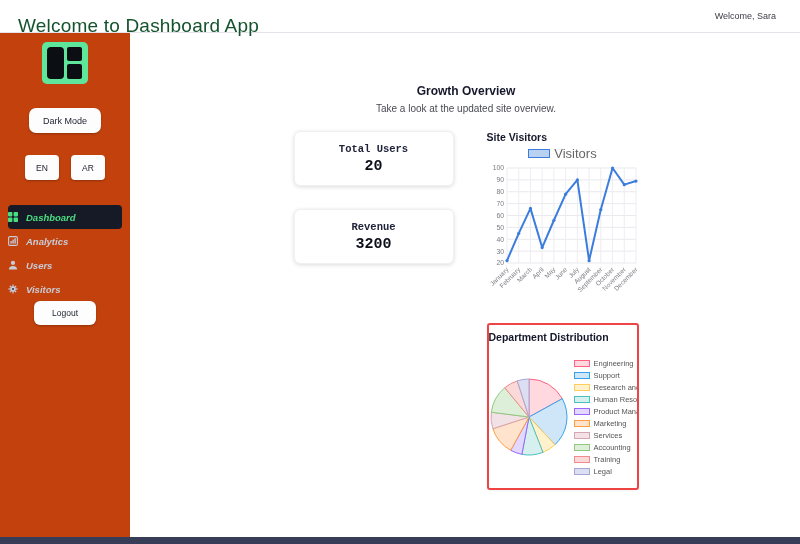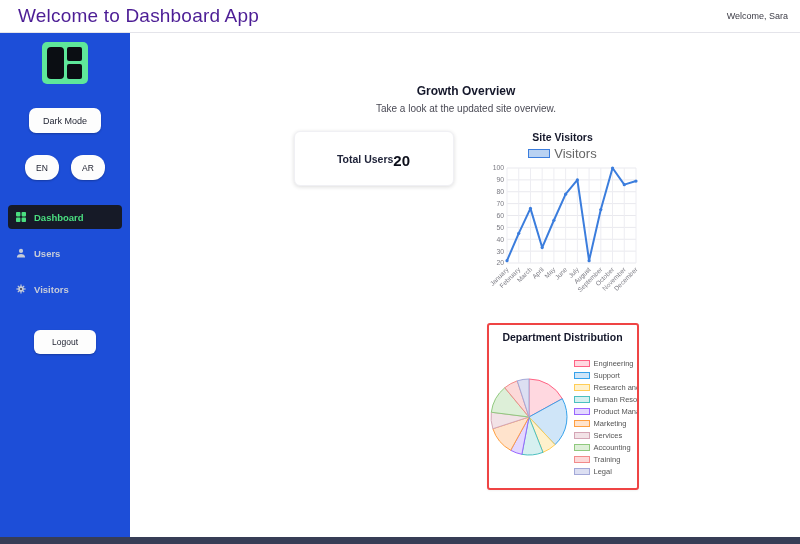--- a/index.html
+++ b/index.html
@@ -11,74 +11,74 @@
     overflow: hidden;
     color: #1a1d30;
   }
 
   
   .app-header {
     position: absolute; left:0; top:0; width:800px; height:33px;
     background:#ffffff; border-bottom:1px solid #e4e4ea;
   }
   .app-header .title {
-    position:absolute; left:18px; top:5px;
-    font-size:19px; font-weight:500; color:#4c1d95; letter-spacing:.2px;
+    position:absolute; left:18px; top:15px;
+    font-size:19px; font-weight:500; color:#14532d; letter-spacing:.2px;
   }
   .app-header .greeting {
-    position:absolute; right:12px; top:11px; font-size:9px; color:#3c3c46;
+    position:absolute; right:24px; top:11px; font-size:9px; color:#3c3c46;
   }
 
   
   .sidebar {
     position:absolute; left:0; top:33px; width:130px; height:504px;
-    background:#1d4ed8; display:flex; flex-direction:column; align-items:center;
+    background:#c2410c; display:flex; flex-direction:column; align-items:center;
   }
   .logo { margin-top:9px; width:46px; height:42px; }
   .btn {
     background:#fdfdfd; color:#1c1f2e; border:none; border-radius:7px;
     font-family:inherit; font-size:9px; font-weight:500;
     box-shadow:0 1px 2px rgba(0,0,0,.25); cursor:pointer;
   }
   .dark-mode-btn { margin-top:24px; width:72px; height:25px; }
   .lang-row { margin-top:22px; display:flex; gap:12px; }
-  .lang-btn { width:34px; height:25px; border-radius:12px; font-size:8.5px; }
+  .lang-btn { width:34px; height:25px; border-radius:4px; font-size:8.5px; }
   .nav { margin-top:25px; width:100%; }
   .nav-item {
     display:flex; align-items:center; gap:8px;
-    height:24px; margin:0 8px 12px 8px; padding-left:8px;
+    height:24px; margin:0 8px 0 8px; 
     border-radius:4px; cursor:pointer;
-    color:#c7ccd8; font-size:9.5px; font-weight:700;
+    color:#c7ccd8; font-size:9.5px; font-weight:700;font-style:italic;
   }
   .nav-item.active { background:#161a27; color:#4ade80; }
   .nav-item .nicon { width:10px; height:10px; flex:none; display:block; }
-  .logout-btn { margin-top:17px; width:62px; height:24px; border-radius:6px; font-size:8.5px; }
+  .logout-btn { width:62px; height:24px; border-radius:6px; font-size:8.5px; }
 
   
   .footer-bar { position:absolute; left:0; bottom:0; width:800px; height:7px; background:#373d56; }
 
   
   .main { position:absolute; left:146px; top:33px; width:640px; height:504px; }
   .page-heading { margin-top:51px; text-align:center; font-size:12px; font-weight:700; color:#15182b; }
   .page-subtitle { margin-top:5px; text-align:center; font-size:10px; color:#4a4a55; }
 
   .content-row { margin-top:17px; display:flex; justify-content:center; gap:33px; align-items:flex-start; }
 
   .stats-col { width:160px; flex:none; }
   .stat-card {
     width:160px; height:55px; margin-bottom:23px;
     background:#ffffff; border:1px solid #f0f0f4; border-radius:6px;
     box-shadow:0 1px 4px rgba(0,0,0,.14);
-    display:flex; flex-direction:row; align-items:center; justify-content:center;
+    display:flex; flex-direction:column; align-items:center; justify-content:center;font-family:Liberation Mono, monospace;
   }
   .stat-label { font-size:10.5px; font-weight:600; color:#20243a; }
   .stat-value { margin-top:3px; font-size:15px; font-weight:700; color:#0c0e1a; }
 
   .charts-col { width:152px; flex:none; }
-  .chart-title { text-align:center; font-size:10.5px; font-weight:700; color:#15182b; }
+  .chart-title { font-size:10.5px; font-weight:700; color:#15182b; }
   .line-legend { margin-top:3px; display:flex; align-items:center; justify-content:center; gap:4px; cursor:pointer; }
   .line-legend-box { width:22px; height:9px; background:#b9d2f2; border:1.5px solid #3b7ddd; }
   .line-legend-label { font-size:13px; color:#666; }
   .line-chart-svg { display:block; margin-top:2px; }
 
   .pie-card {
     margin-top:12px; width:152px; height:167px;
     border:2px solid #ef4444; border-radius:3px; background:#fff;
     box-shadow:0 1px 2px rgba(0,0,0,.05); overflow:hidden;
   }
@@ -117,20 +117,29 @@
     <div class="nav-item active">
       <svg class="nicon" viewBox="0 0 10 10">
         <g fill="currentColor">
           <rect x="0" y="0" width="4.4" height="4.4" rx="0.8"></rect>
           <rect x="5.6" y="0" width="4.4" height="4.4" rx="0.8"></rect>
           <rect x="0" y="5.6" width="4.4" height="4.4" rx="0.8"></rect>
           <rect x="5.6" y="5.6" width="4.4" height="4.4" rx="0.8"></rect>
         </g>
       </svg>
       <span>Dashboard</span>
+    </div>
+    <div class="nav-item">
+      <svg class="nicon" viewBox="0 0 10 10">
+        <rect x="0.6" y="0.6" width="8.8" height="8.8" rx="1.4" fill="none" stroke="currentColor" stroke-width="1.1"></rect>
+        <rect x="2.4" y="5" width="1.4" height="2.6" fill="currentColor"></rect>
+        <rect x="4.4" y="3.6" width="1.4" height="4" fill="currentColor"></rect>
+        <rect x="6.4" y="2.2" width="1.4" height="5.4" fill="currentColor"></rect>
+      </svg>
+      <span>Analytics</span>
     </div>
     <div class="nav-item">
       <svg class="nicon" viewBox="0 0 10 10">
         <circle cx="5" cy="2.9" r="2.1" fill="currentColor"></circle>
         <path d="M0.9 9.6 a4.1 3.6 0 0 1 8.2 0 z" fill="currentColor"></path>
       </svg>
       <span>Users</span>
     </div>
     <div class="nav-item">
       <svg class="nicon" viewBox="0 0 10 10">
@@ -153,20 +162,24 @@
 <div class="main">
   <div class="page-heading">Growth Overview</div>
   <div class="page-subtitle">Take a look at the updated site overview.</div>
 
   <div class="content-row">
 
     <div class="stats-col">
       <div class="stat-card">
         <div class="stat-label">Total Users</div>
         <div class="stat-value">20</div>
+      </div>
+      <div class="stat-card">
+        <div class="stat-label">Revenue</div>
+        <div class="stat-value">3200</div>
       </div>
     </div>
 
     <div class="charts-col">
       <div>
         <div class="chart-title">Site Visitors</div>
         <div class="line-legend">
           <span class="line-legend-box"></span>
           <span class="line-legend-label">Visitors</span>
         </div>

